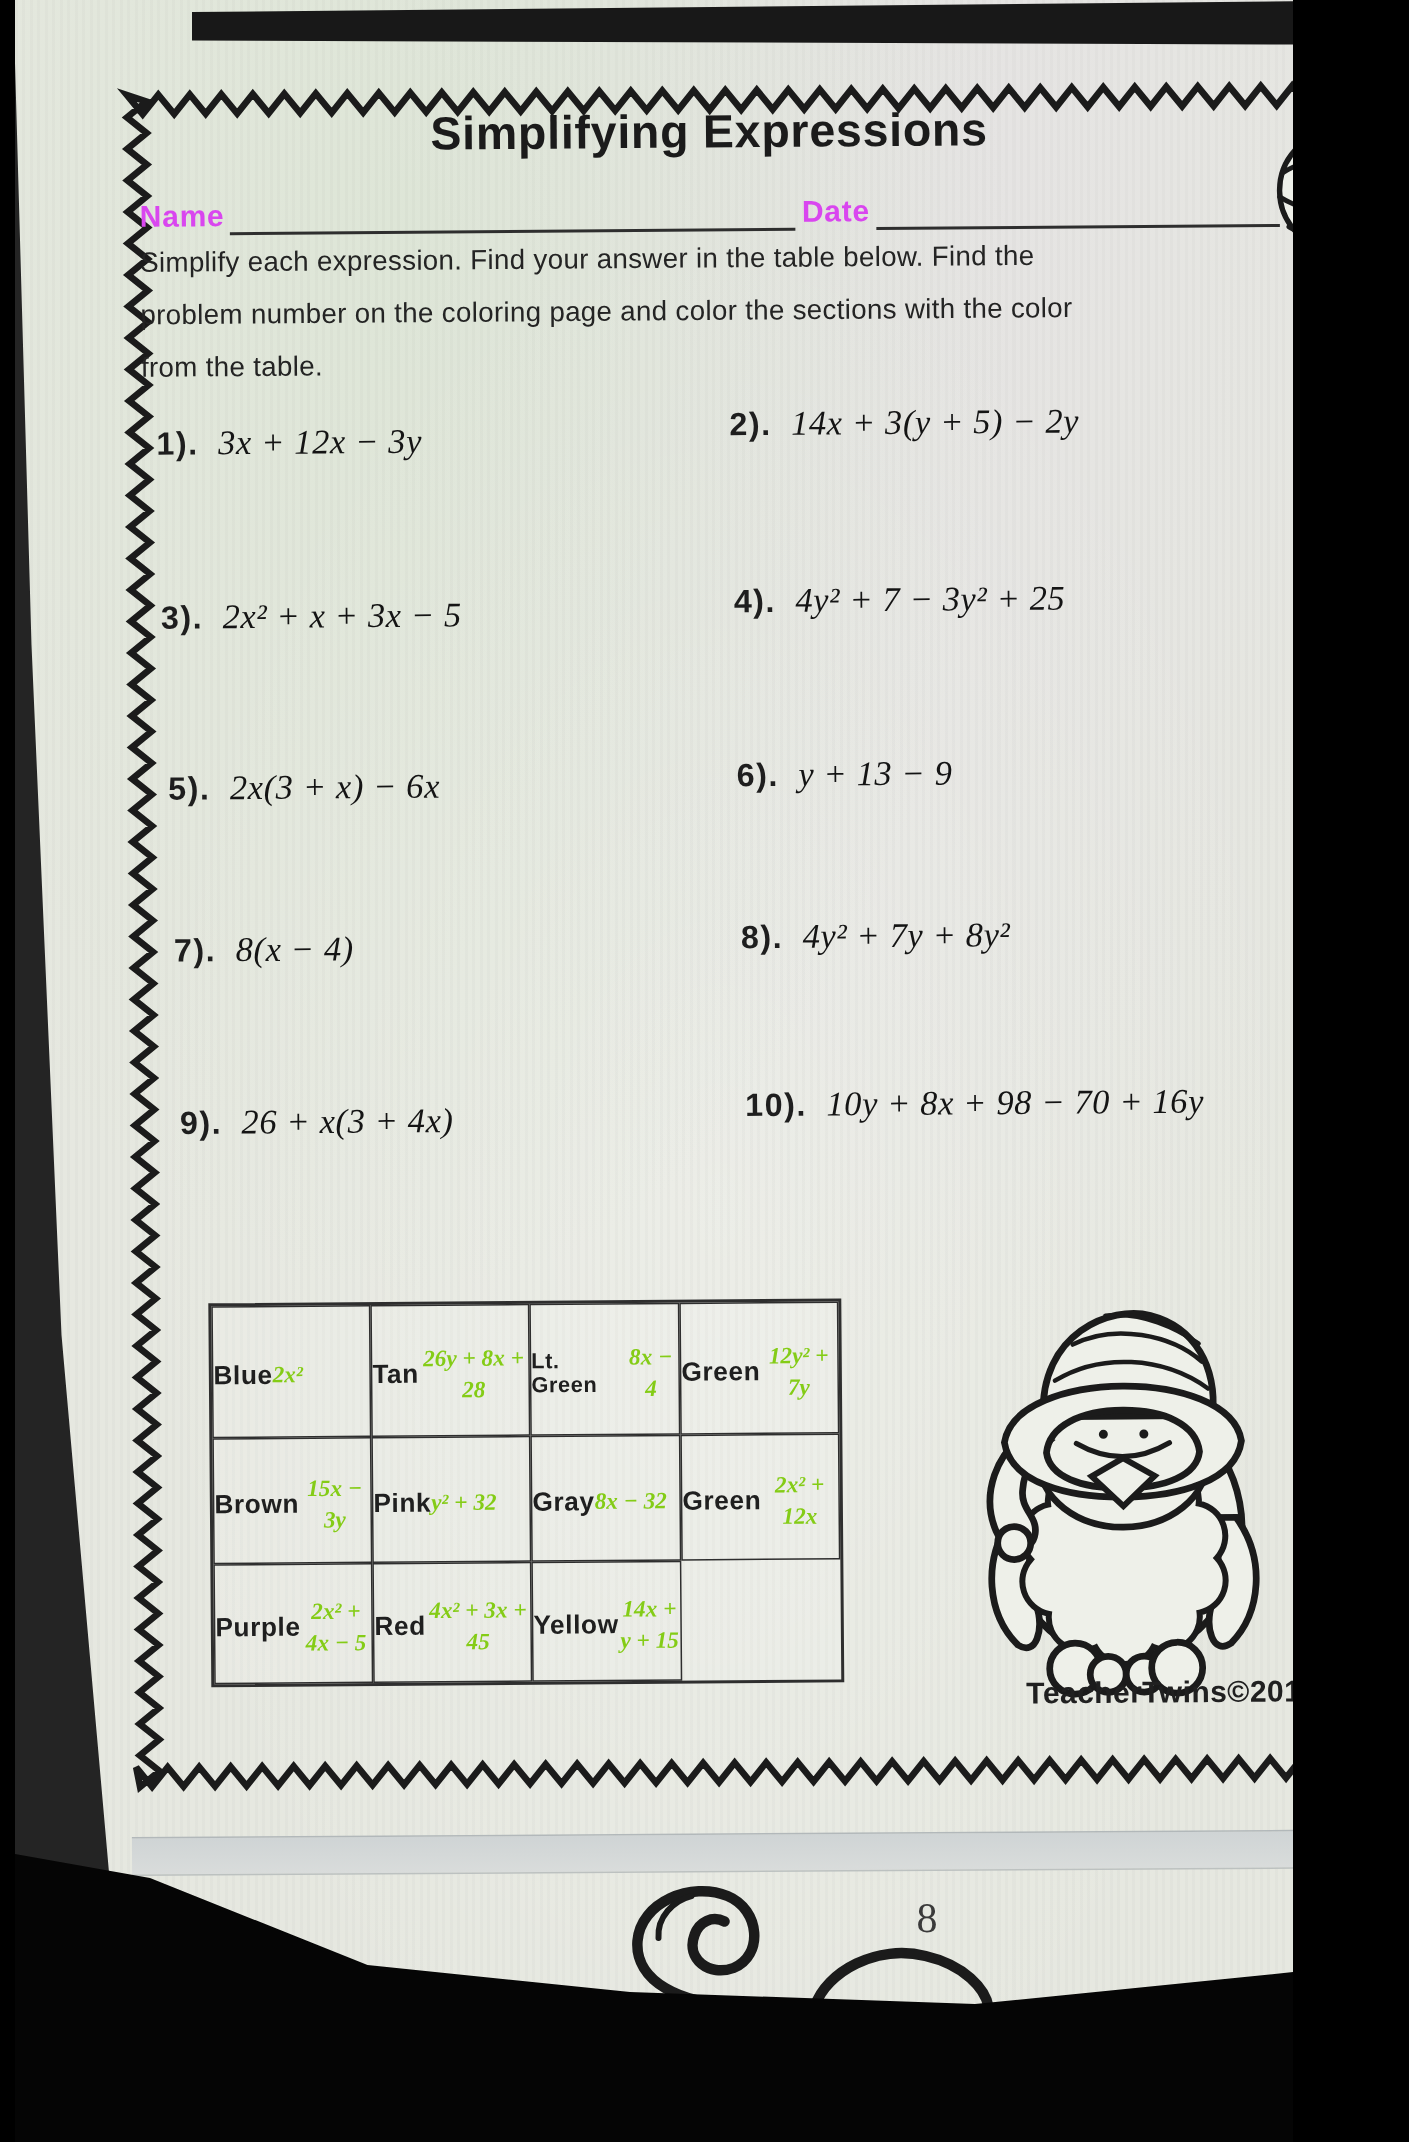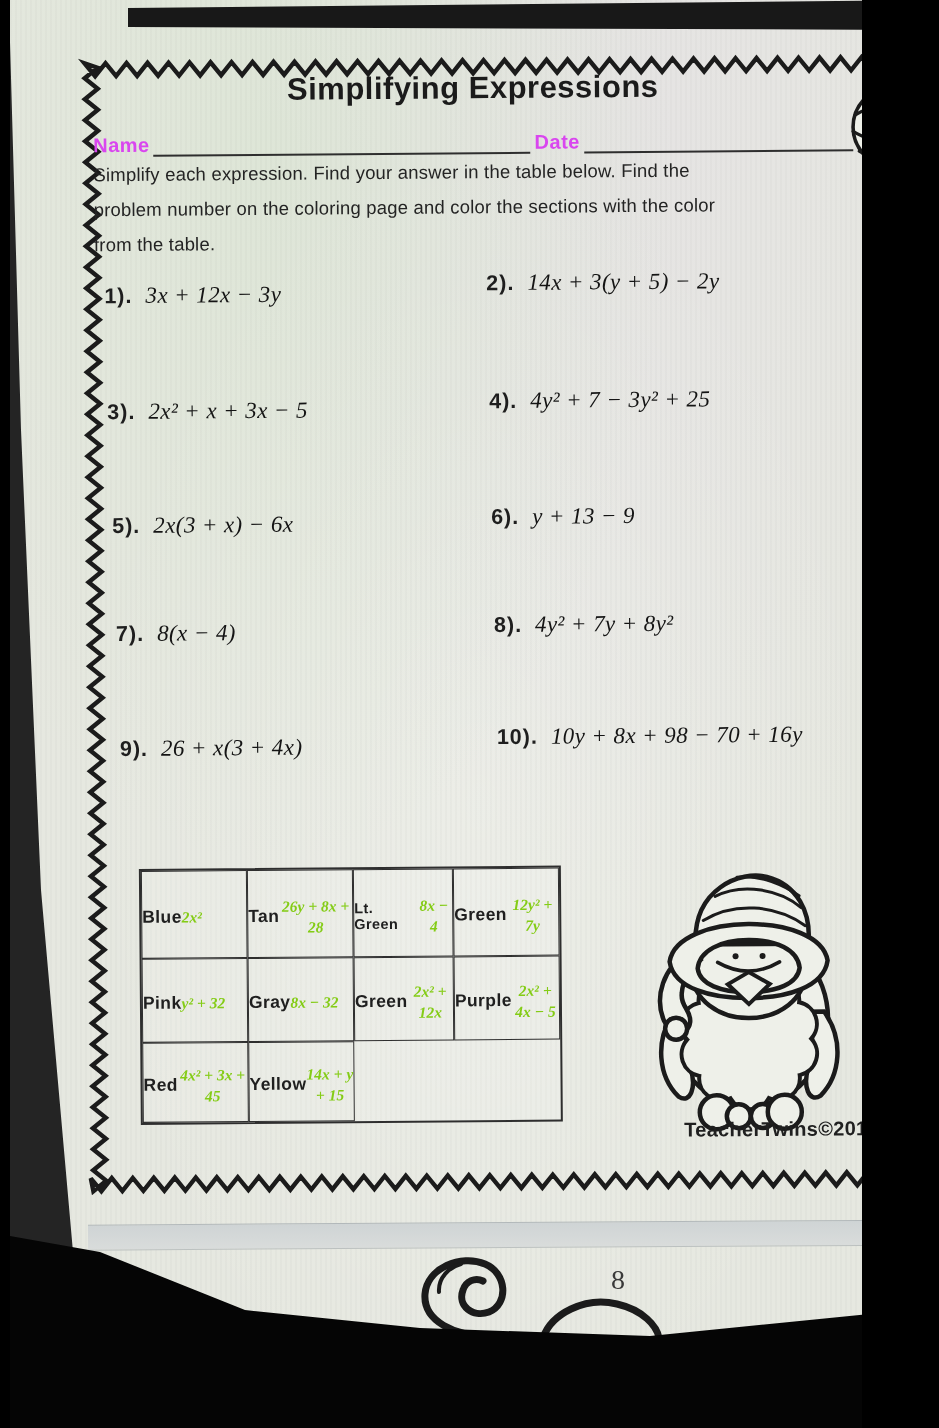--- a/index.html
+++ b/index.html
@@ -150,20 +150,24 @@
           <div class="cname">Tan</div>
           <div class="cexpr">26y + 8x + 28</div>
         </div>
       <div class="cell">
           <div class="cname">Lt. Green</div>
           <div class="cexpr">8x − 4</div>
         </div>
       <div class="cell">
           <div class="cname">Green</div>
           <div class="cexpr">12y² + 7y</div>
+        </div>
+      <div class="cell">
+          <div class="cname">Brown</div>
+          <div class="cexpr">15x − 3y</div>
         </div>
       <div class="cell">
           <div class="cname">Pink</div>
           <div class="cexpr">y² + 32</div>
         </div>
       <div class="cell">
           <div class="cname">Gray</div>
           <div class="cexpr">8x − 32</div>
         </div>
       <div class="cell">

